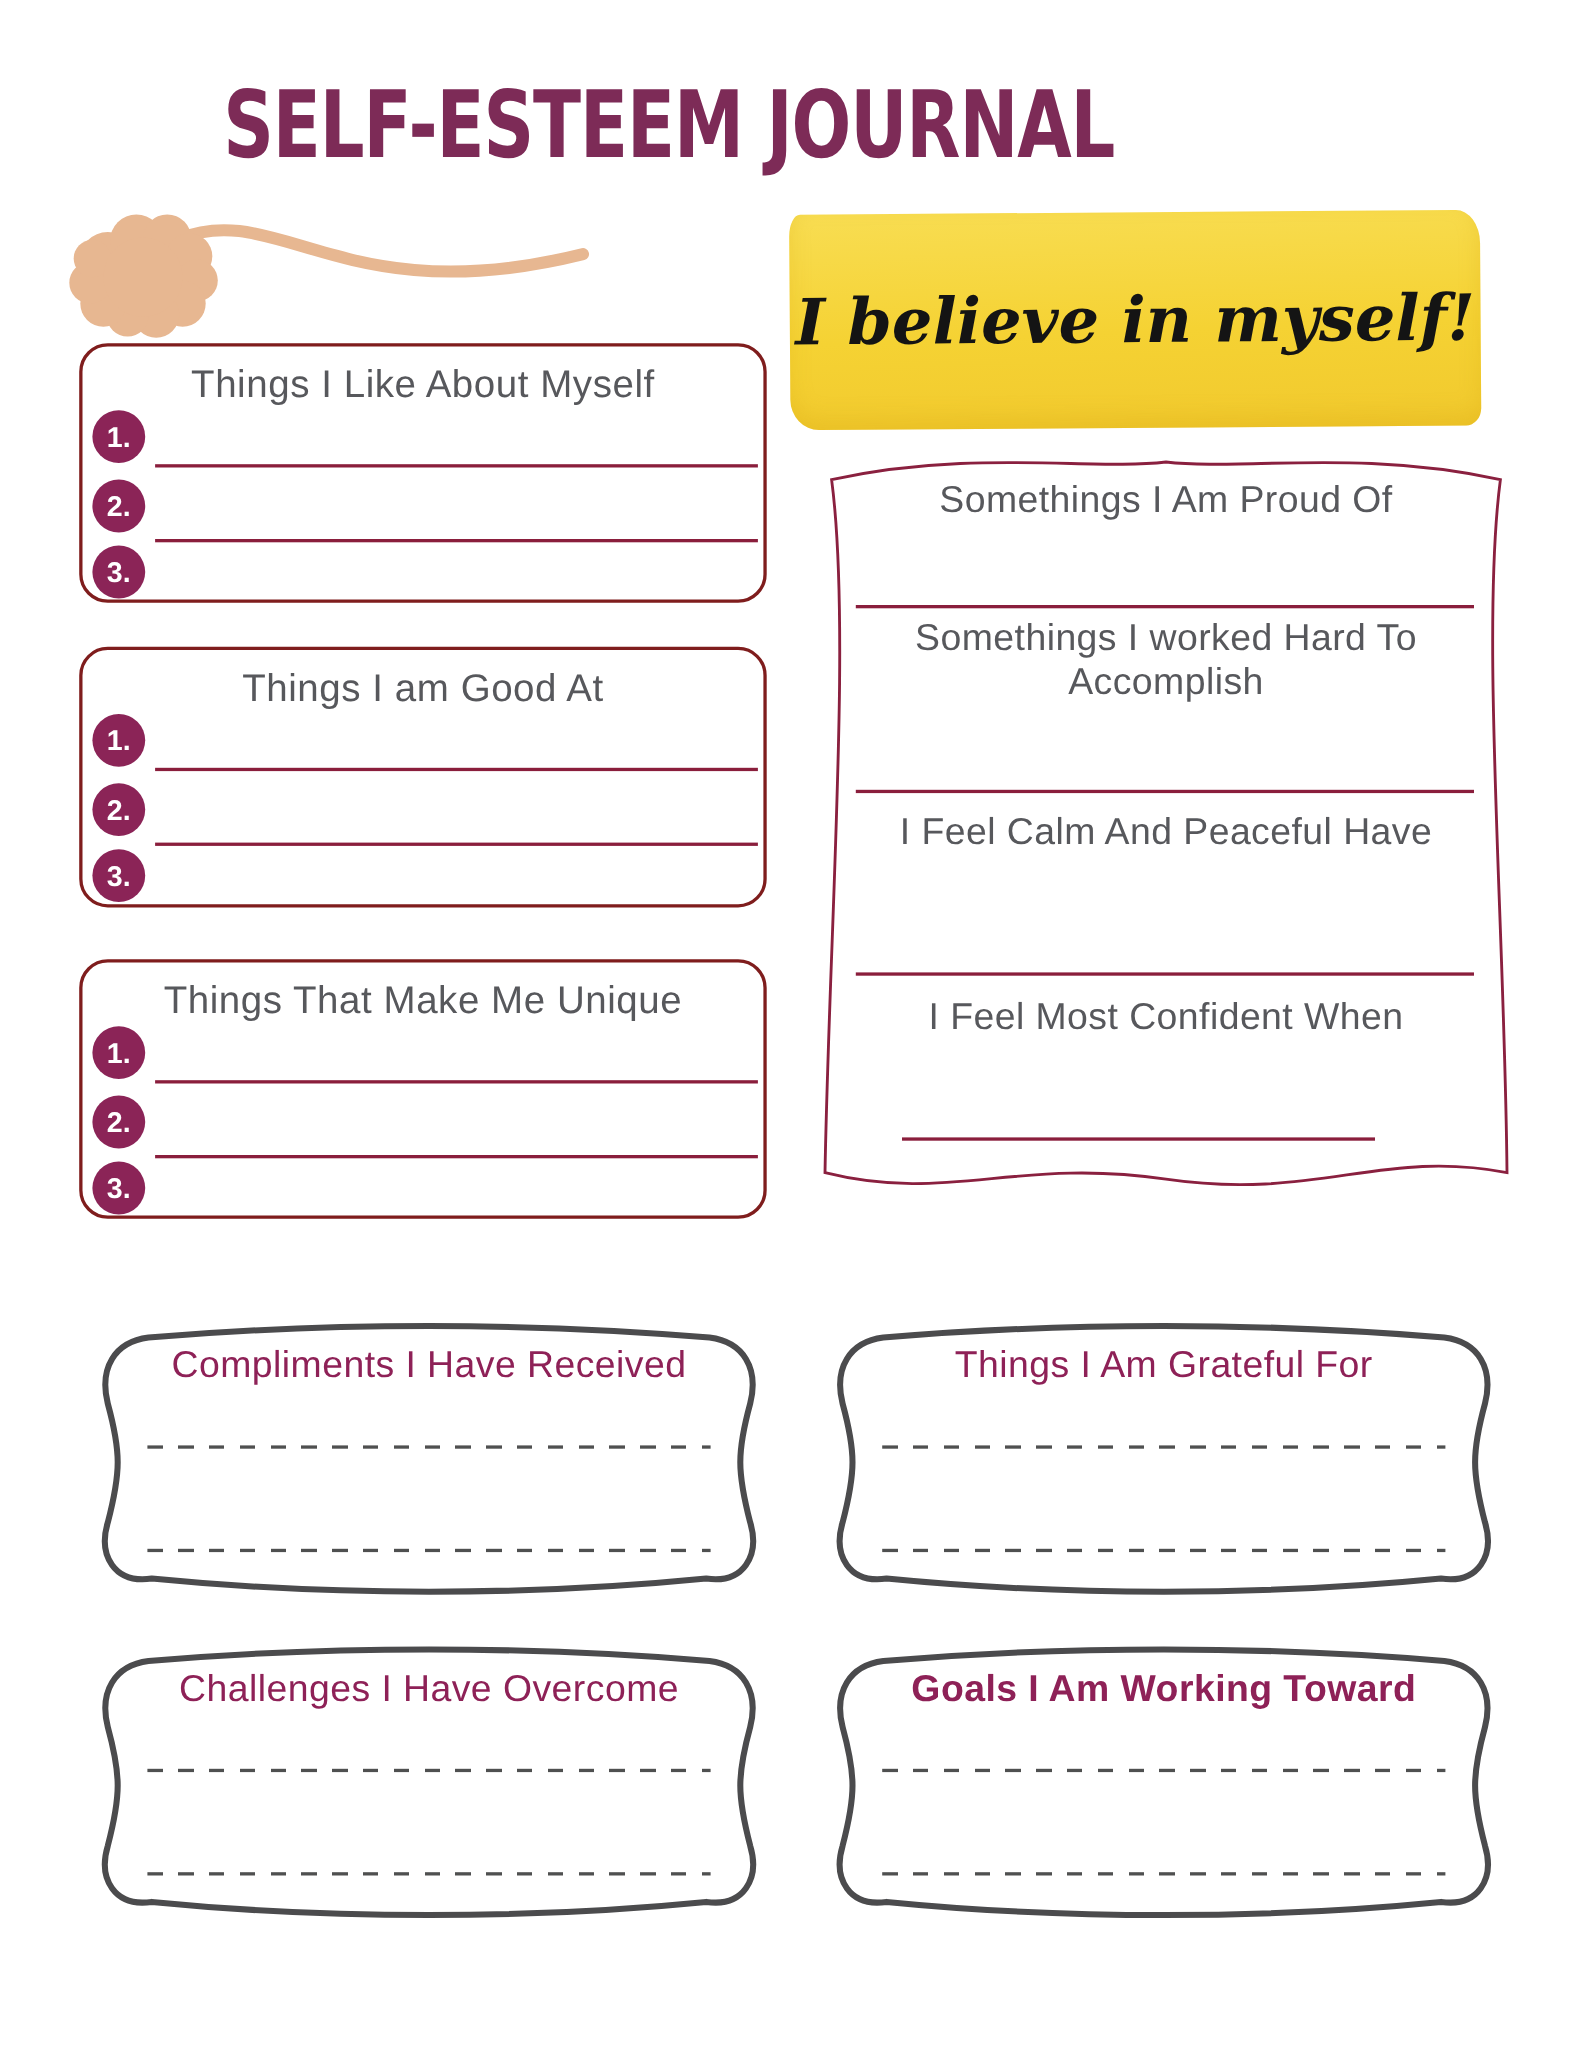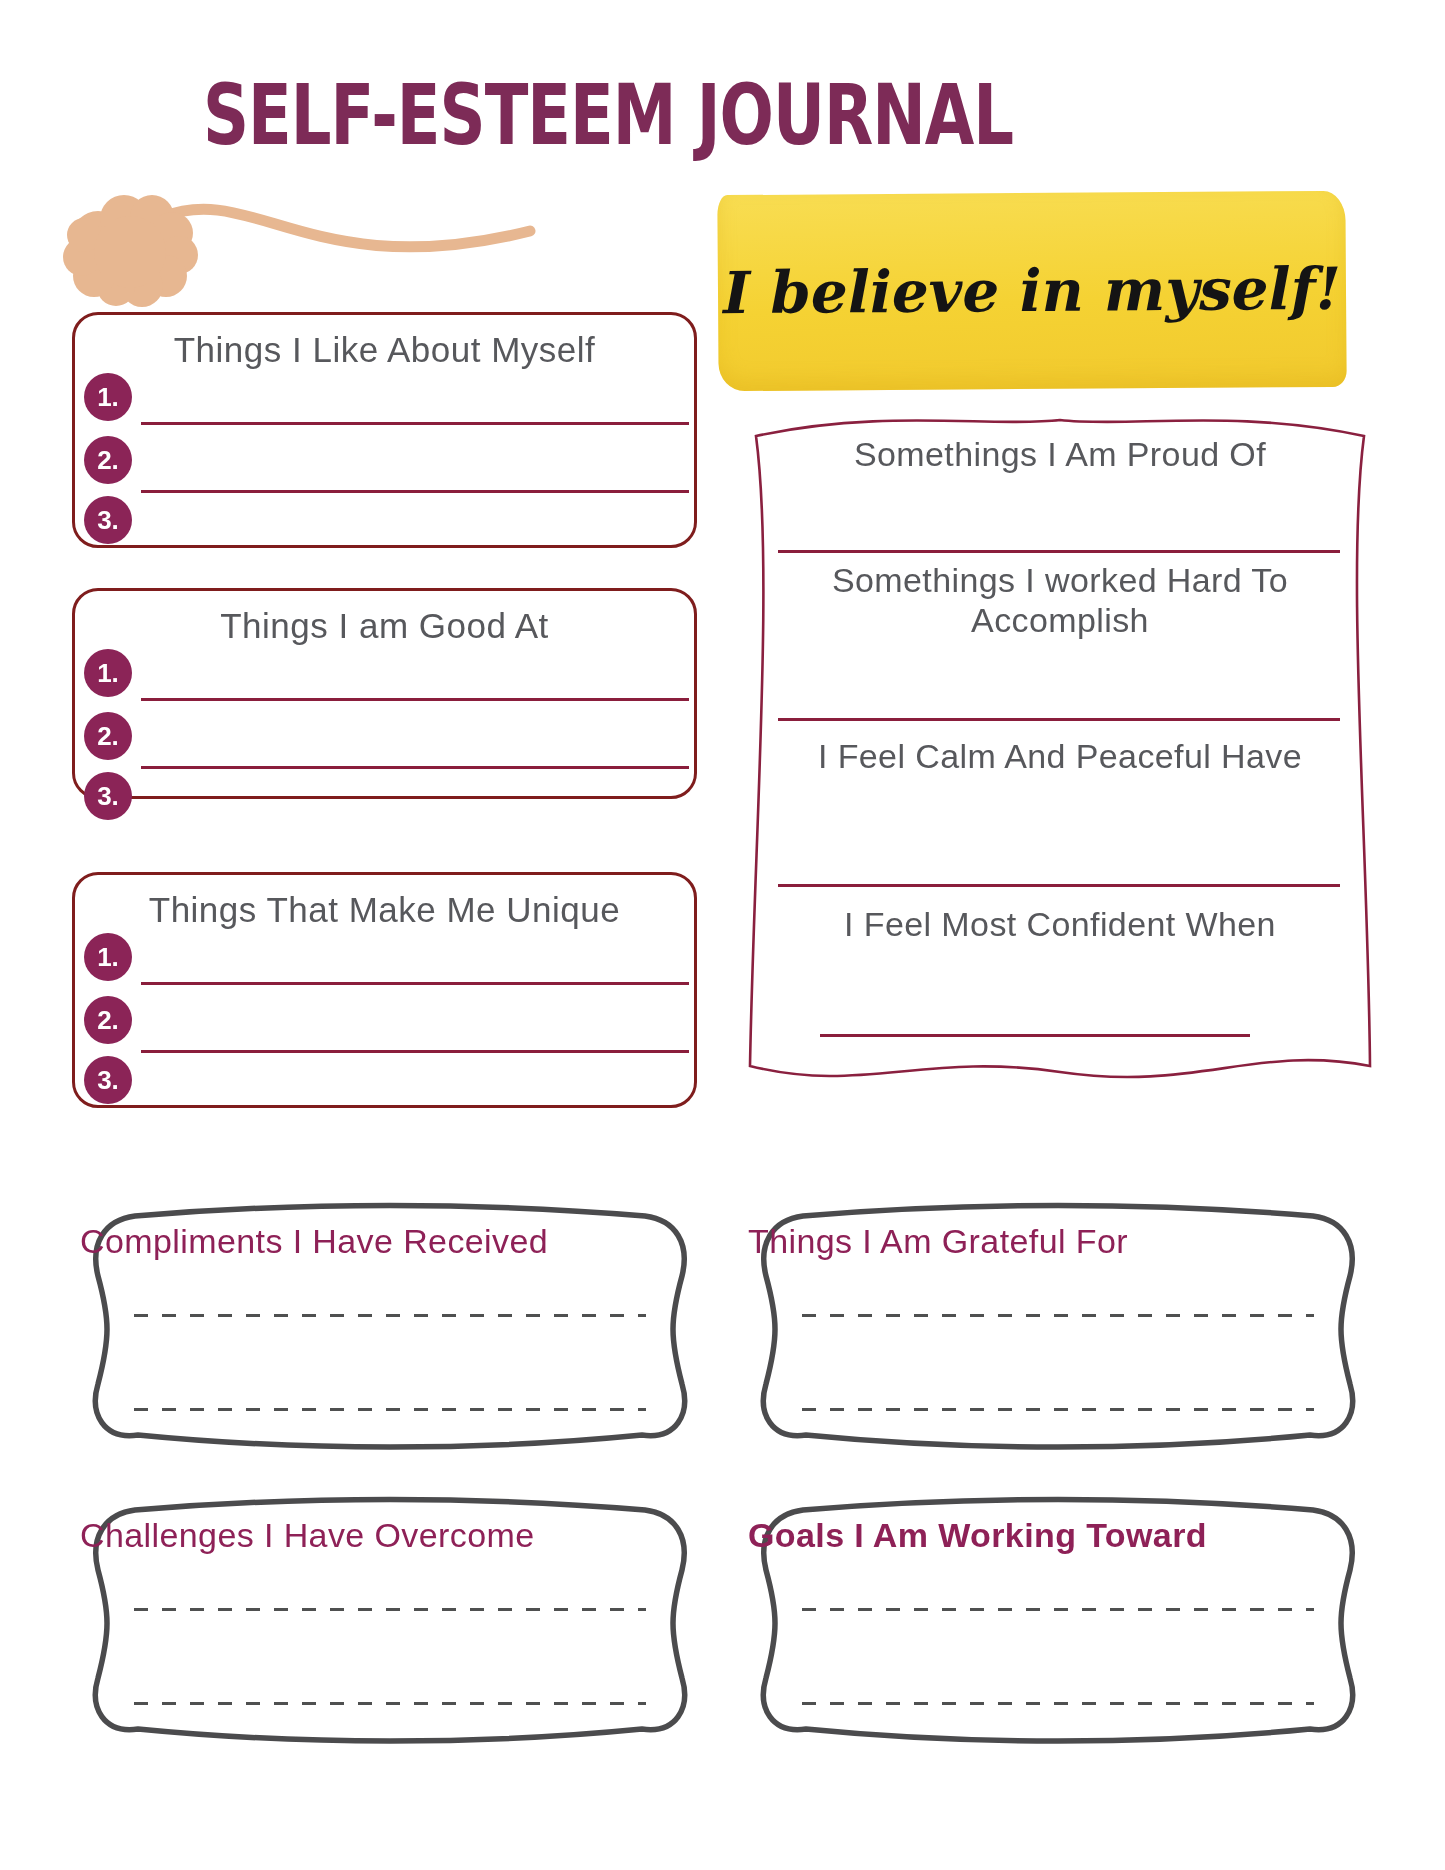--- a/index.html
+++ b/index.html
@@ -36,21 +36,21 @@
     font-family:"DejaVu Serif", serif; font-style:italic; font-weight:bold;
     font-size:58px; color:#141414; letter-spacing:0px; white-space:nowrap;
   }
 
   
   .num-box {
     position:absolute; left:72px; width:625px; height:236px;
     border:3px solid #7f1d1d; border-radius:26px; background:#fff;
   }
   .num-box.b1 { top:312px; }
-  .num-box.b2 { top:588px; height:211px; }
+  .num-box.b2 { top:588px; height:237px; }
   .num-box.b3 { top:872px; }
   .num-title {
     margin-top:15px; text-align:center;
     font-size:35px; color:#57585c; letter-spacing:.5px;
   }
   .badge {
     position:absolute; left:9px; width:48px; height:48px;
     background:#8b2457; border-radius:50%;
     color:#ffffff; font-weight:bold; font-size:26px;
     display:flex; align-items:center; justify-content:center;
@@ -82,21 +82,21 @@
 
   
   .refl { position:absolute; width:620px; height:268px; }
   .refl.fa { left:80px;  top:1192px; }
   .refl.fb { left:748px; top:1192px; }
   .refl.fc { left:80px;  top:1486px; }
   .refl.fd { left:748px; top:1486px;font-weight:bold; }
   .refl svg.frame { position:absolute; left:0; top:0; }
   .refl-title {
     position:absolute; top:30px; left:0; width:100%;
-    text-align:left; font-size:34px; color:#8e2157; letter-spacing:.4px;
+    text-align:center; font-size:34px; color:#8e2157; letter-spacing:.4px;
   }
   .dash {
     position:absolute; left:54px; width:512px; height:3px;
     background:repeating-linear-gradient(90deg,#4f5050 0 14px, transparent 14px 28px);
   }
   .dash.d1 { top:122px; } .dash.d2 { top:216px; }
 </style>
 </head>
 <body>
 

